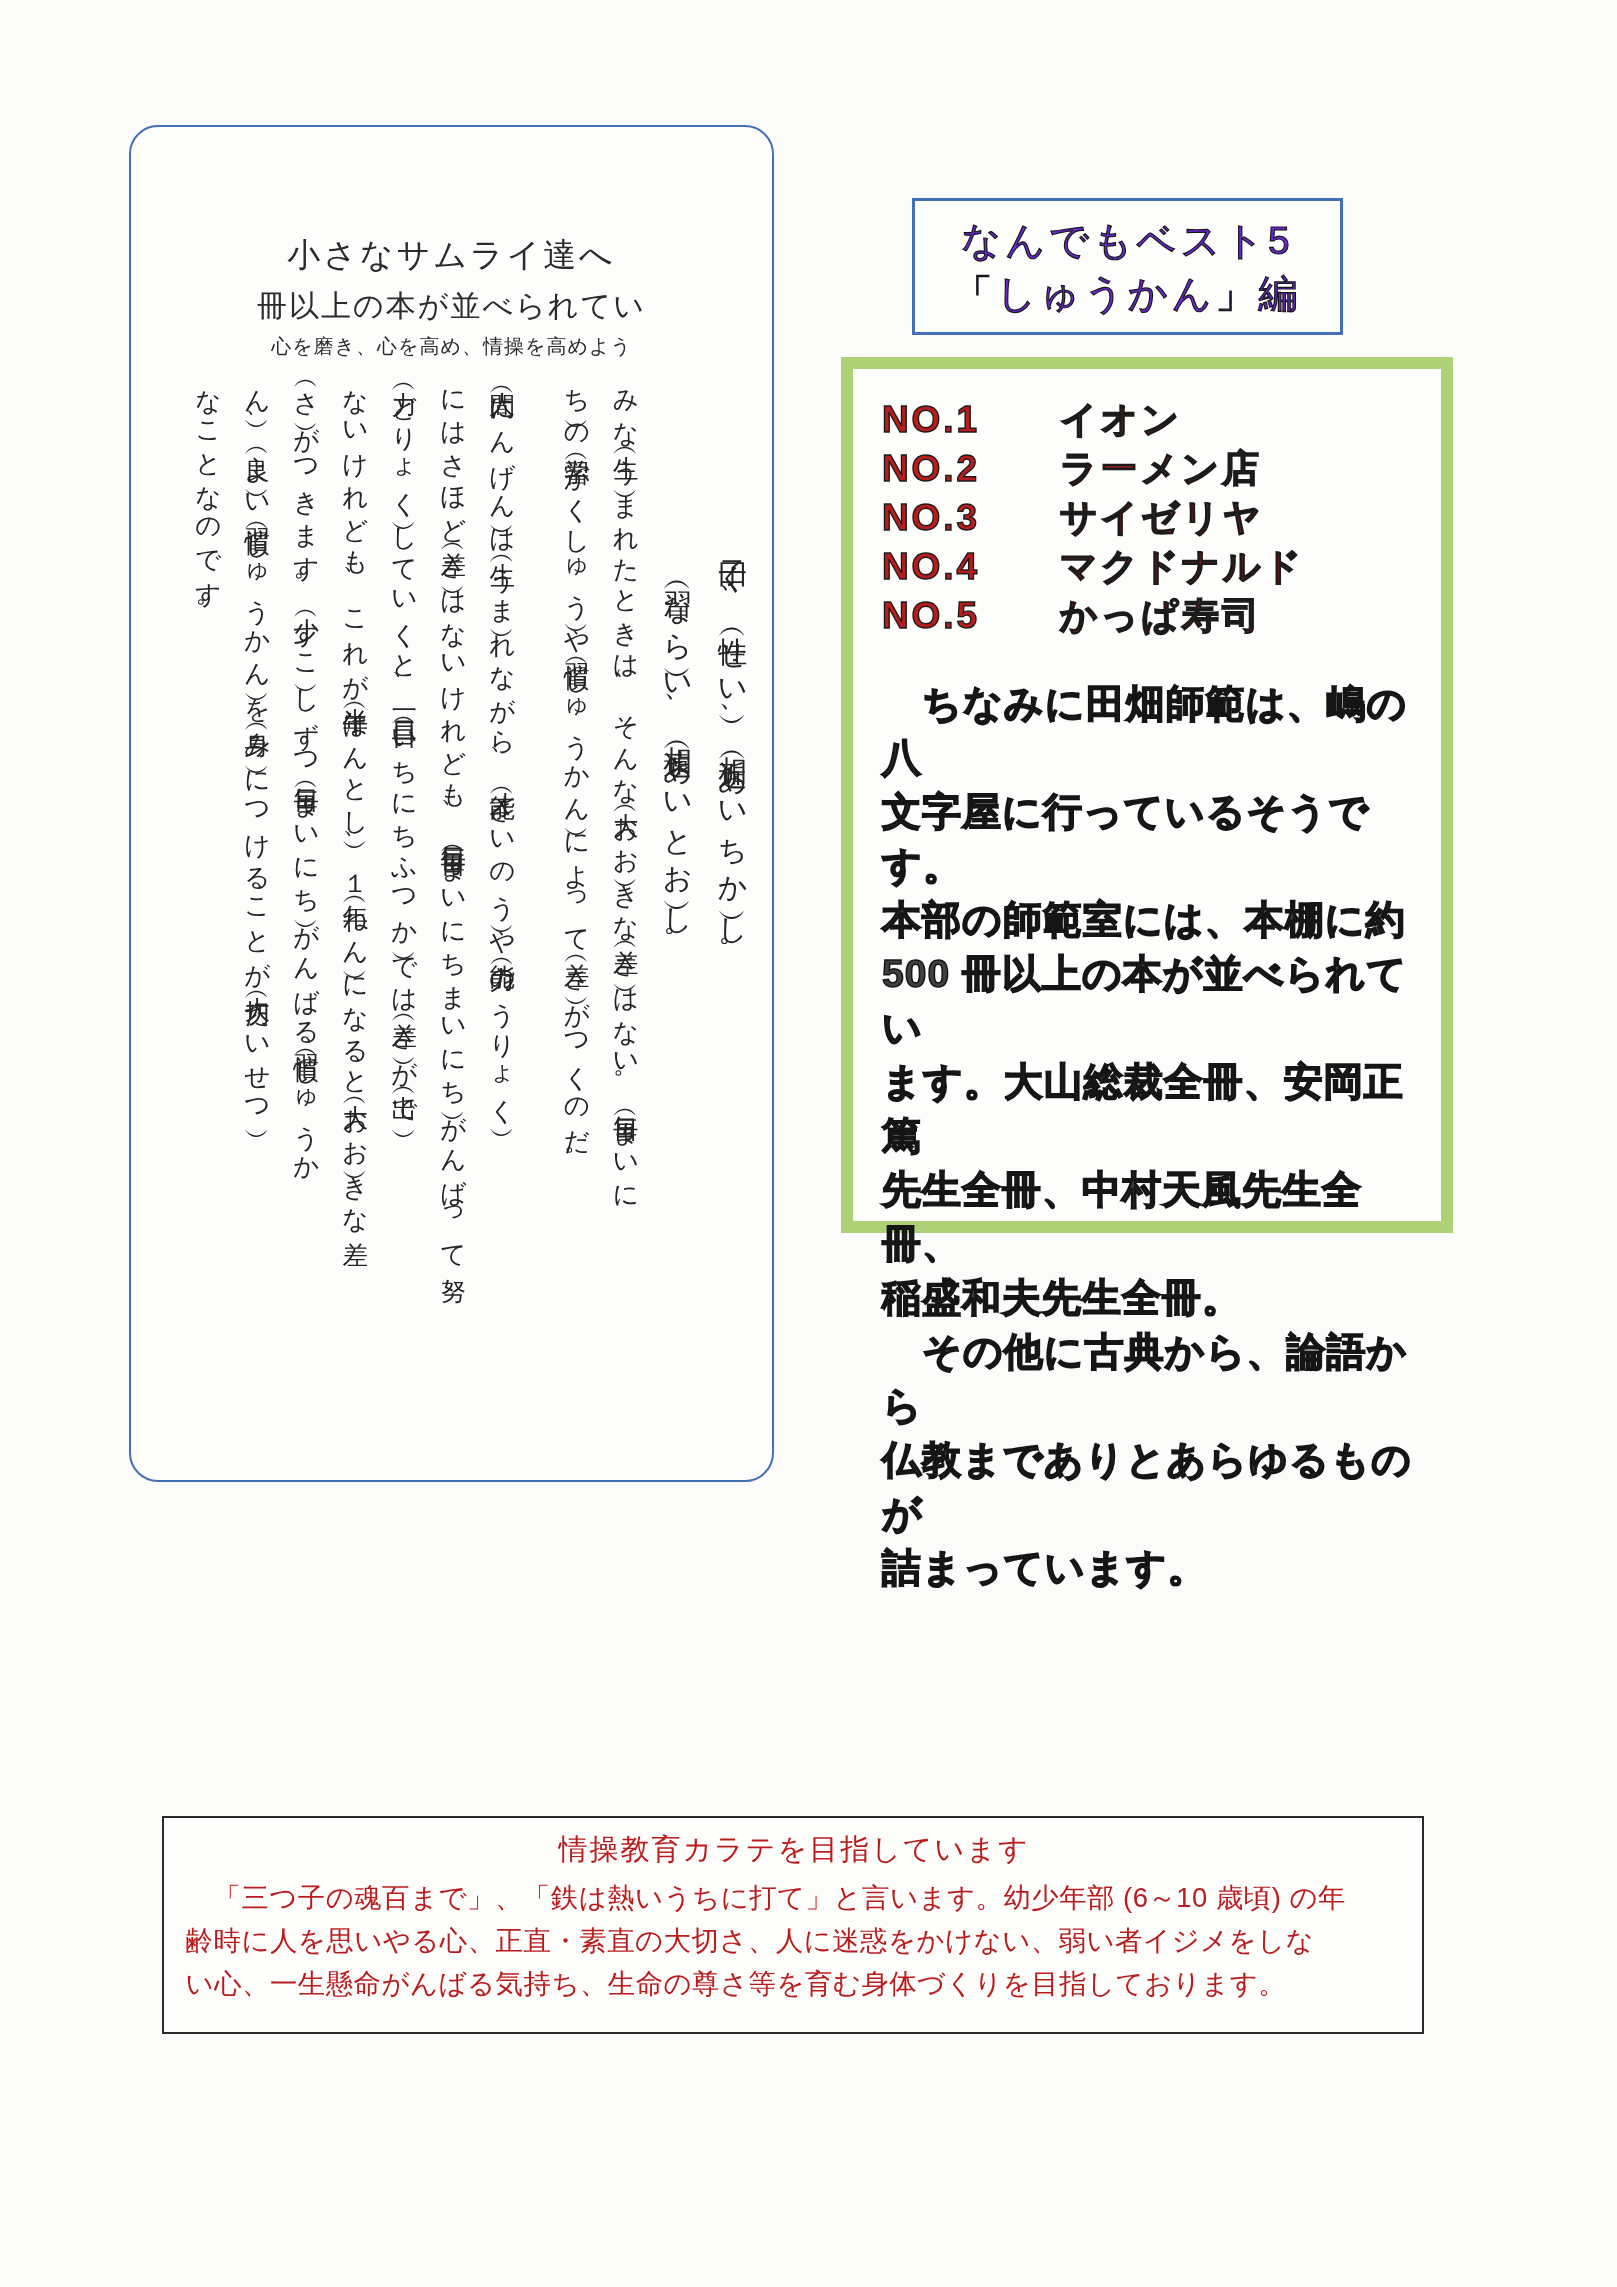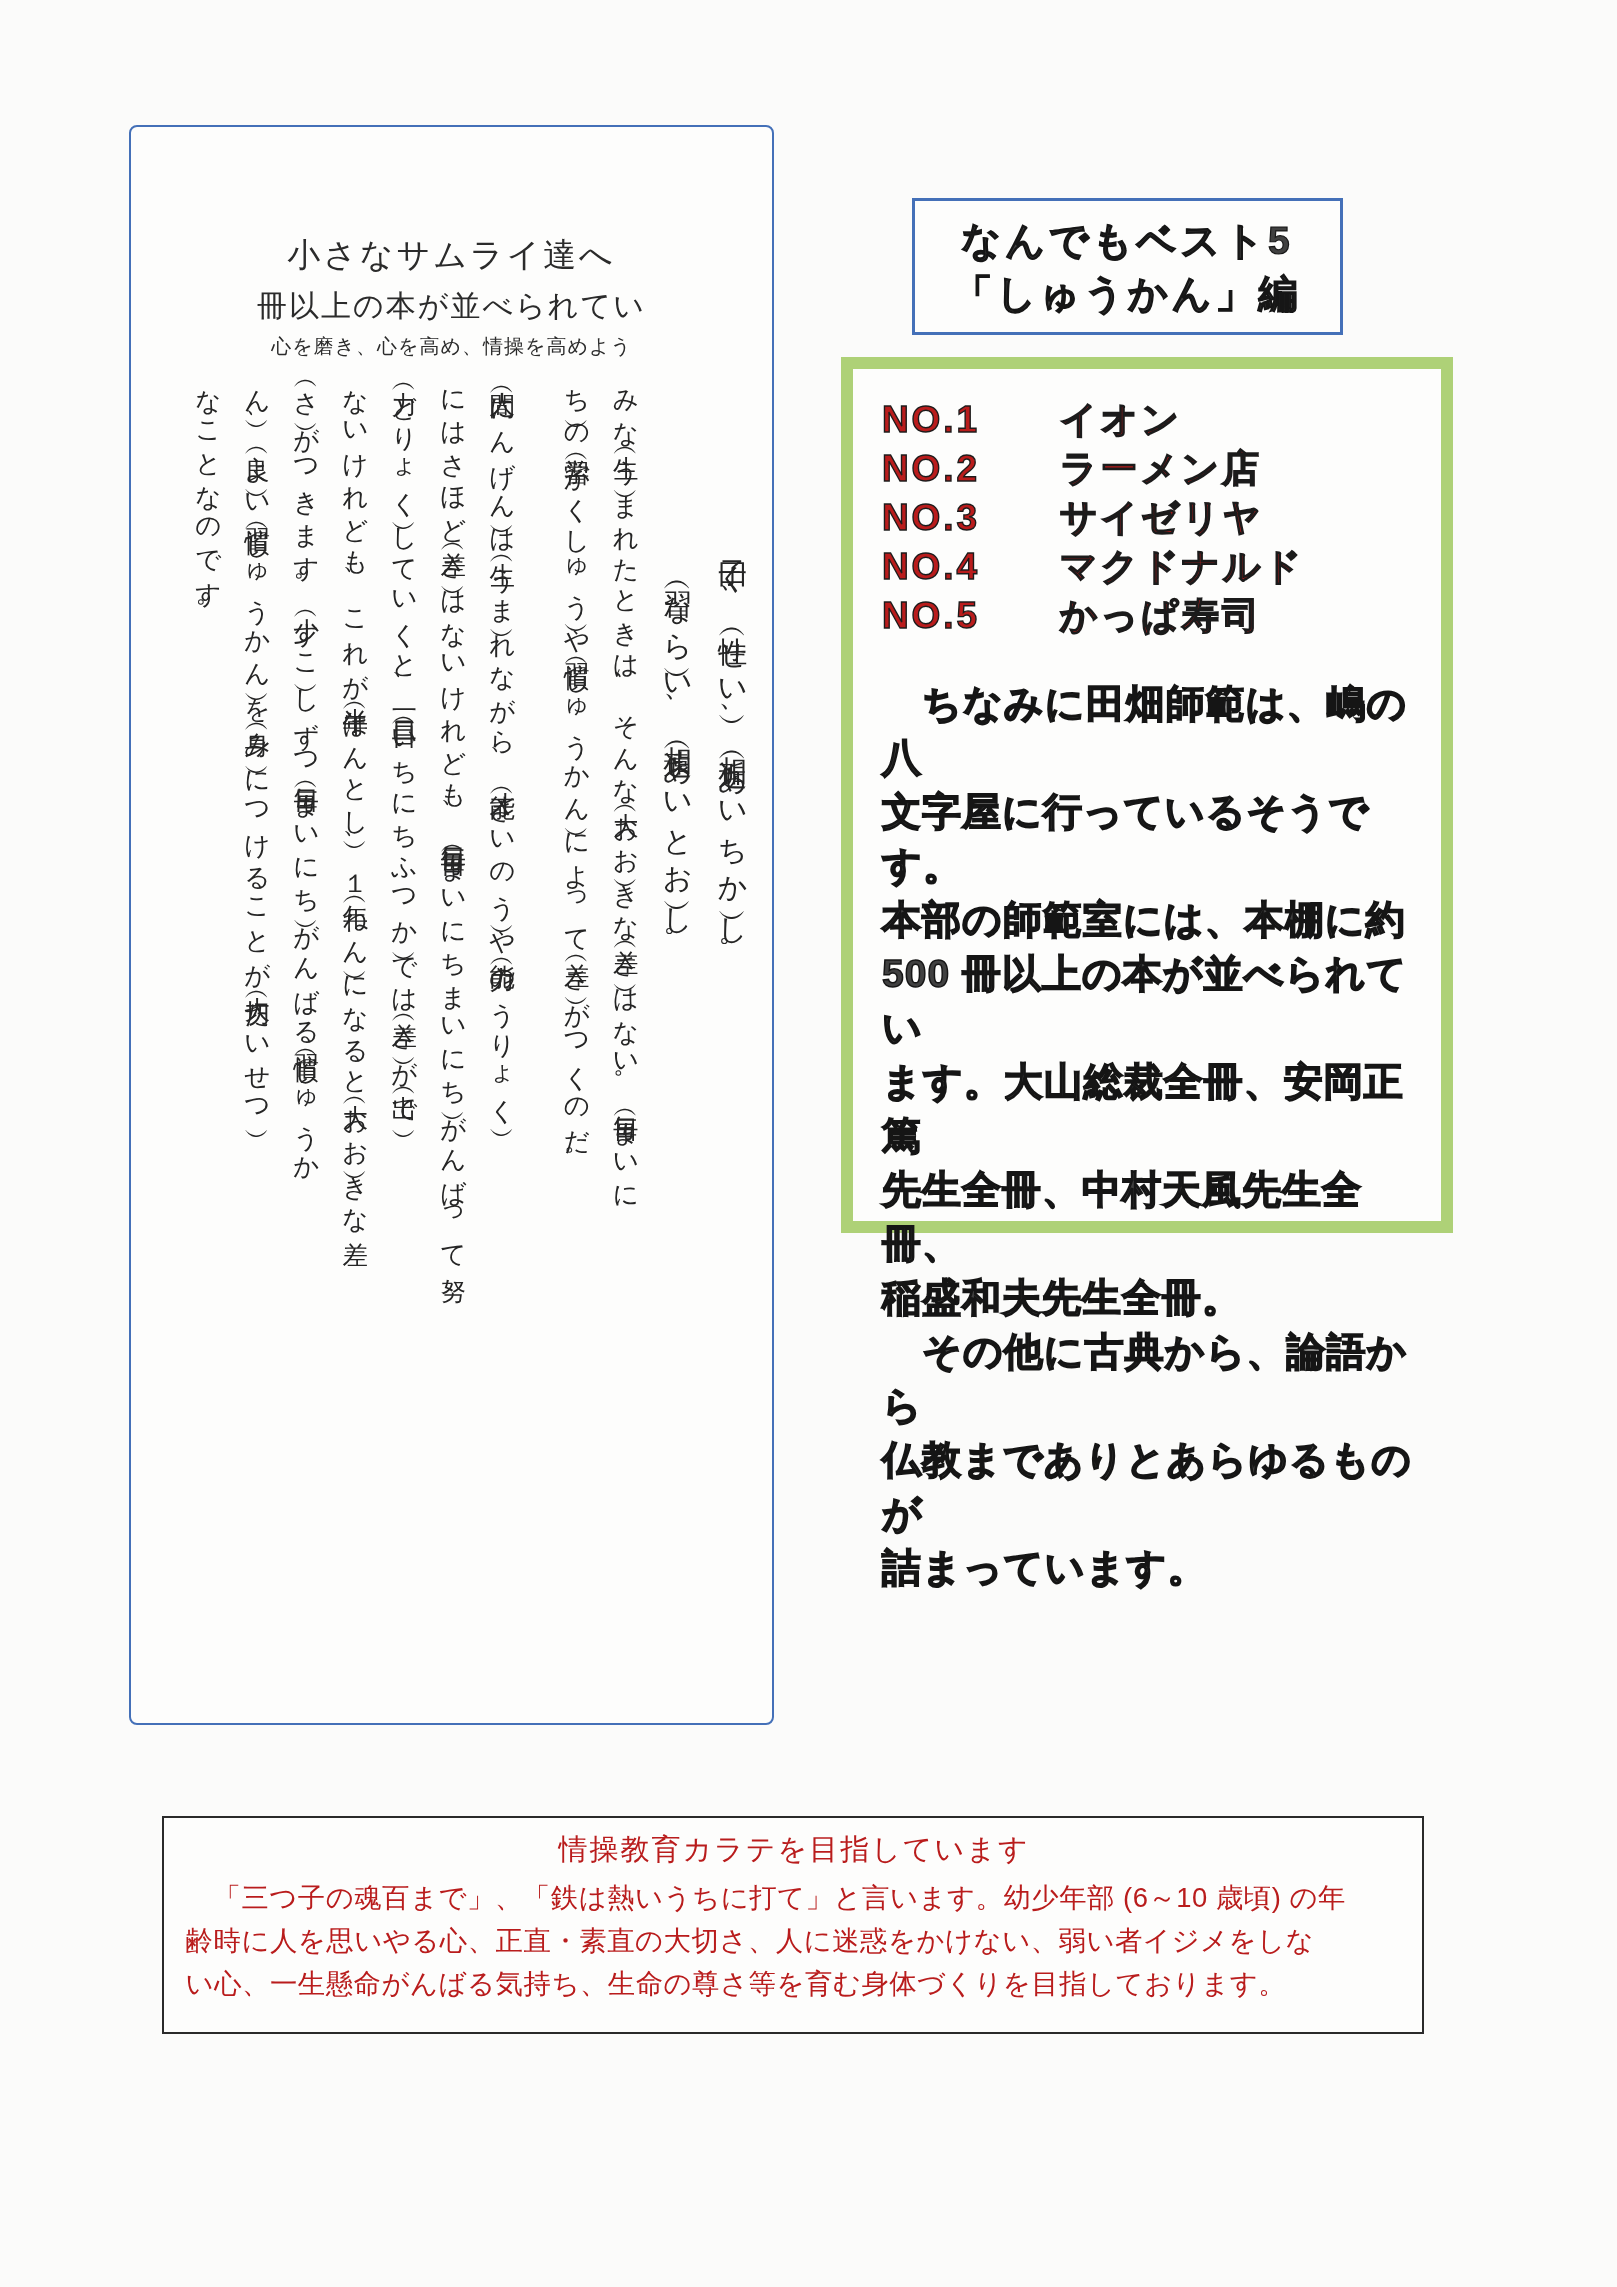--- a/index.html
+++ b/index.html
@@ -7,22 +7,22 @@
     position:relative;
     width:1617px;height:2288px;
     margin:0 auto;
     background:#fbfbfa;
     font-family:"Liberation Sans","DejaVu Sans",sans-serif;
     color:#222;
     overflow:hidden;
   }
   
   .samurai-box{
-    position:absolute;left:129px;top:125px;width:645px;height:1600px;
-    border:2.9px solid #4470b8;border-radius:8px;background:#fdfdfc;
+    position:absolute;left:129px;top:125px;width:645px;height:1357px;
+    border:2.9px solid #4470b8;border-radius:29px;background:#fdfdfc;
     box-sizing:border-box;
   }
   .samurai-head{position:absolute;top:106px;left:0;width:100%;text-align:center;color:#2b2b2b;}
   .samurai-title{font-size:33px;letter-spacing:2.9px;margin-bottom:7.8px;}
   .samurai-subtitle{font-size:30px;letter-spacing:2px;margin-bottom:5.9px;}
   .samurai-motto{font-size:20px;letter-spacing:1px;}
   .vtext{
     position:absolute;top:245px;right:11.8px;height:1088px;
     writing-mode:vertical-rl;text-orientation:mixed;
     color:#252525;
@@ -36,21 +36,21 @@
   .vquote.q2{padding-top:196px;}
   .vbody{font-size:25.5px;letter-spacing:2.9px;line-height:49px;}
   .vcommentary{margin-block-start:25.5px;}
   
   .best5-title-box{
     position:absolute;left:912px;top:198px;width:431px;height:137px;
     border:3.9px solid #4470b8;box-sizing:border-box;background:#fdfdfc;
     display:flex;flex-direction:column;justify-content:center;align-items:center;
   }
   .best5-title-line{
-    font-size:39px;font-weight:700;color:#404040;letter-spacing:3.9px;
+    font-size:39px;font-weight:400;color:#6d28d9;letter-spacing:3.9px;
     -webkit-text-stroke:1.2px #161616;line-height:53px;
   }
   
   .best5-box{
     position:absolute;left:841px;top:357px;width:612px;height:876px;
     border:12.7px solid #aed177;box-sizing:border-box;background:#fdfdfc;
     padding:25.5px 25.5px 0 29px;
   }
   .best5-list{
     white-space:pre-line;font-size:37px;font-weight:900;color:#b91c1c;

